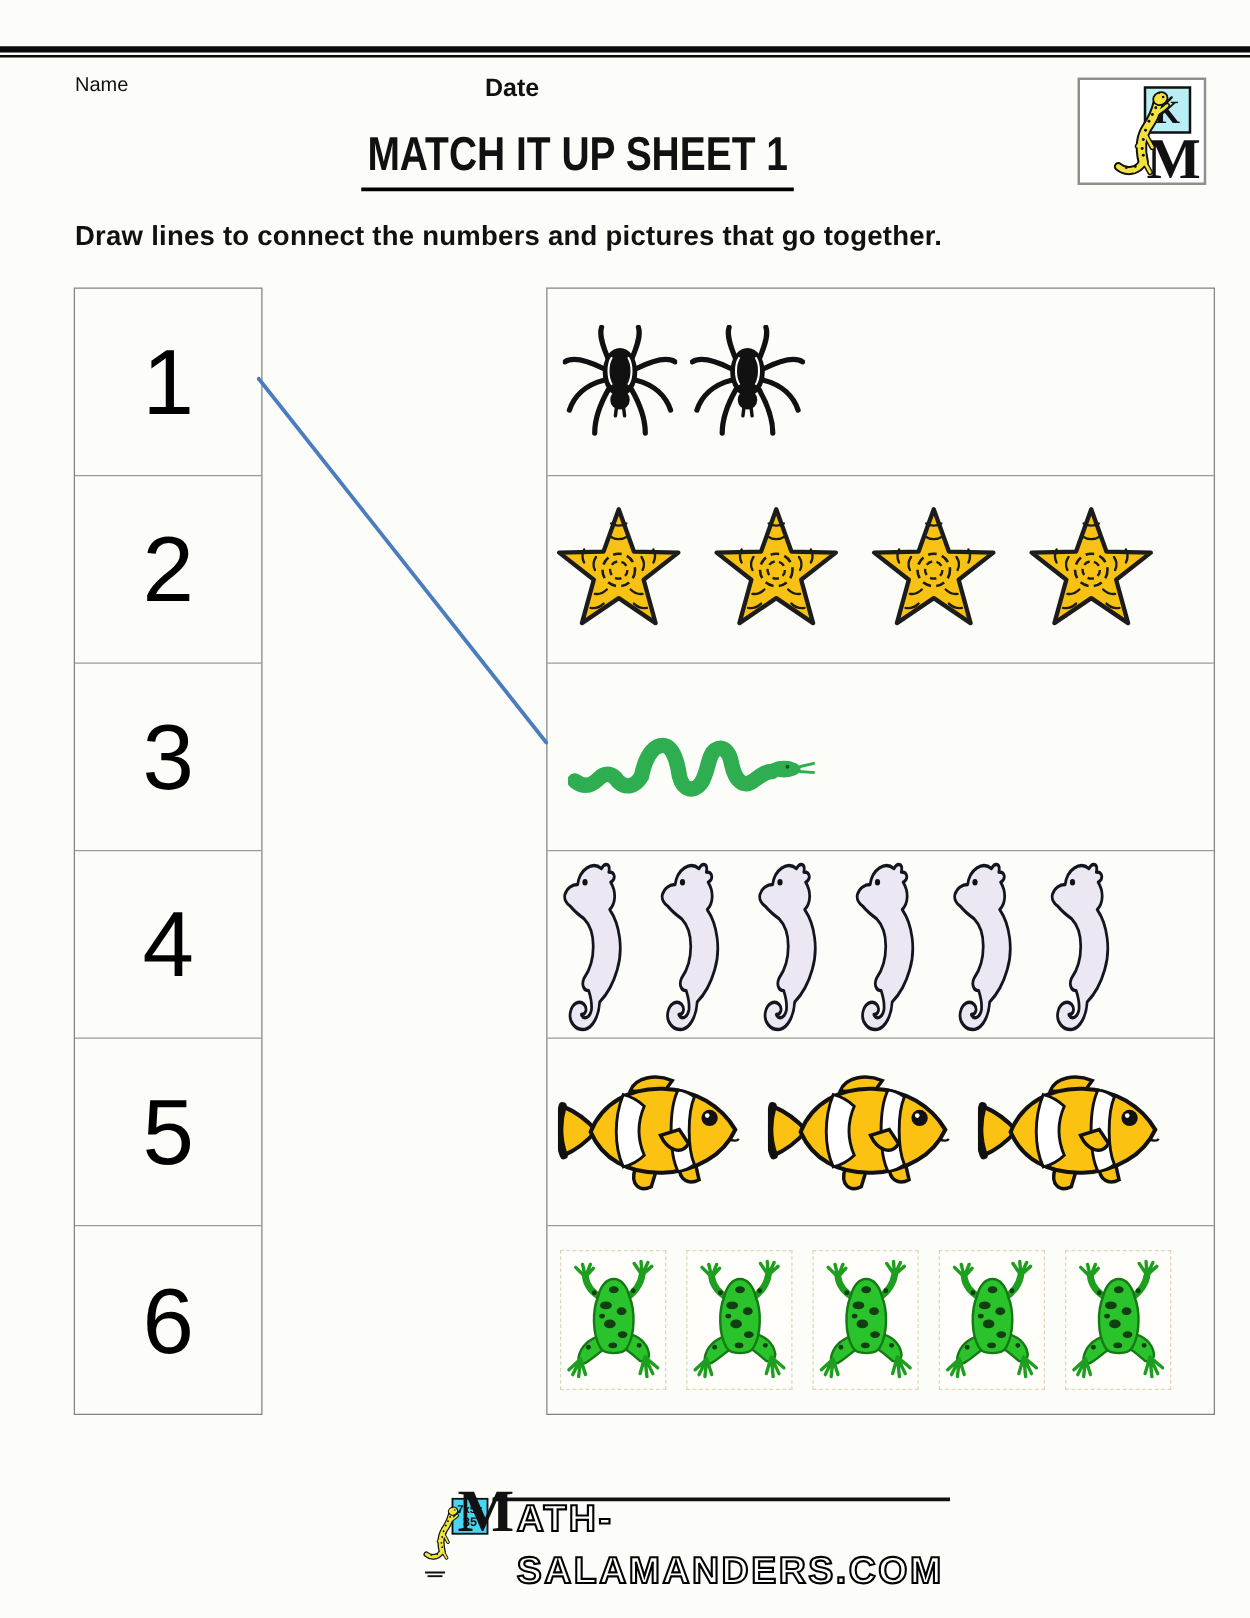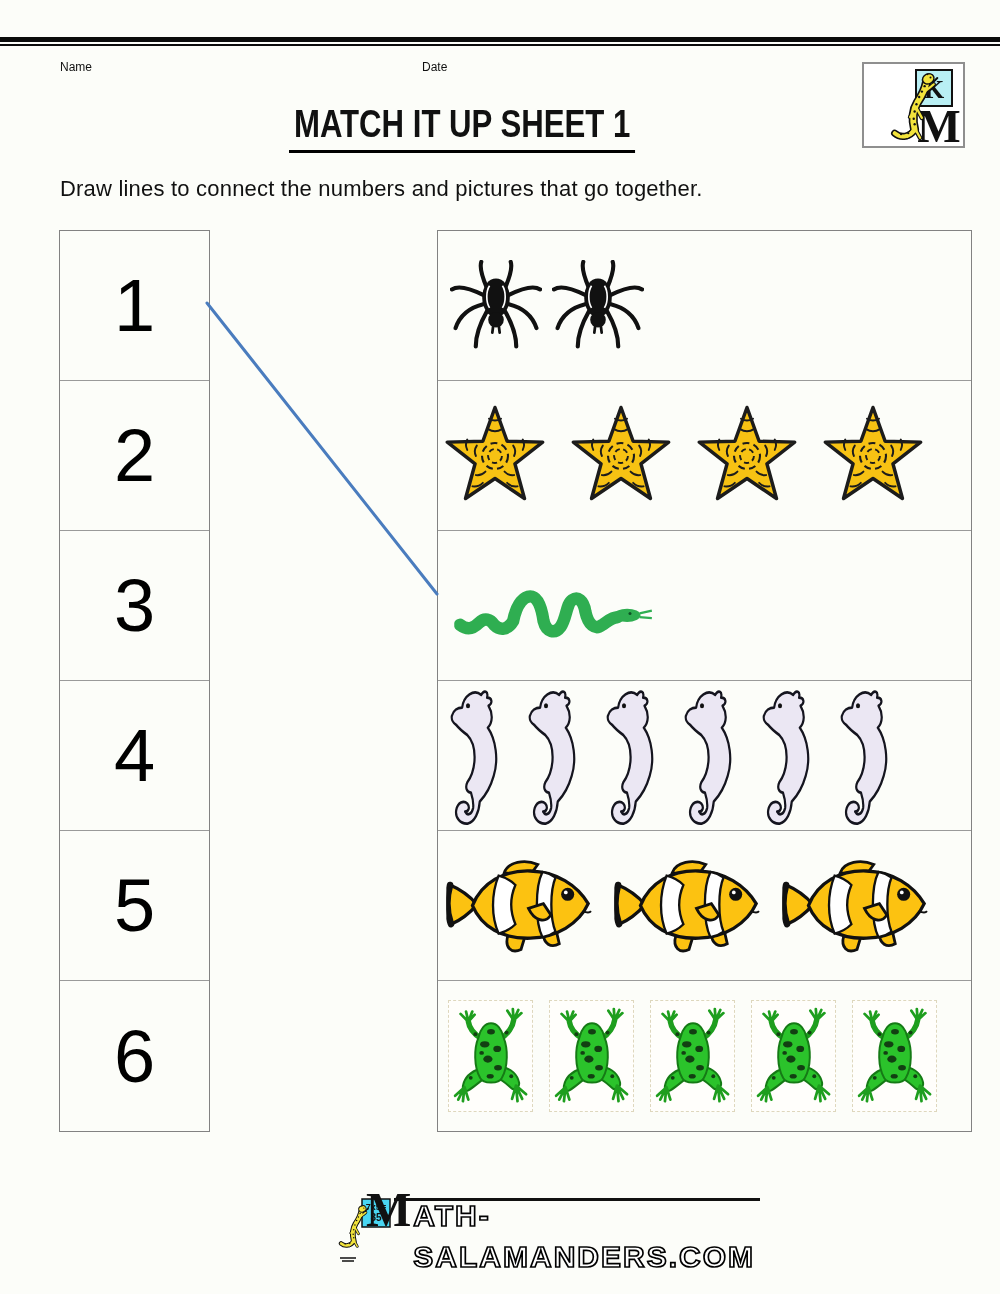--- a/index.html
+++ b/index.html
@@ -1,27 +1,27 @@
 <!DOCTYPE html>
 <html><head>
 <meta charset="utf-8">
 <style>
   html,body{margin:0;padding:0;}
   body{width:1000px;height:1294px;position:relative;background:#fcfdf9;
        font-family:"Liberation Sans",sans-serif;color:#111;overflow:hidden;}
   .topbar-thick{position:absolute;left:0;top:37px;width:1000px;height:5px;background:#0b0b0b;}
   .topbar-thin{position:absolute;left:0;top:44px;width:1000px;height:2px;background:#0b0b0b;}
-  .name-label{position:absolute;left:60px;top:60px;font-size:12px;}
-  .date-label{position:absolute;left:422px;top:60px;font-size:12px;}
+  .name-label{position:absolute;left:60px;top:60px;font-size:16px;}
+  .date-label{position:absolute;left:388px;top:60px;font-size:20px;font-weight:bold;}
   .logo-box{position:absolute;left:862px;top:62px;width:103px;height:86px;border:2px solid #8f8f8f;
             background:#fff;box-sizing:border-box;display:flex;align-items:center;justify-content:center;}
   .title-wrap{position:absolute;left:0;top:103px;width:924px;text-align:center;}
   .title-wrap span{display:inline-block;transform:scaleX(0.82);transform-origin:center;
        font-size:38px;font-weight:bold;letter-spacing:0px;border-bottom:3px solid #000;padding:0 6px 4px;}
-  .instruction{position:absolute;left:60px;top:176px;font-size:22px;letter-spacing:0.2px;}
+  .instruction{position:absolute;left:60px;top:176px;font-size:22px;letter-spacing:0.2px;font-weight:bold;}
   .numbers-column{position:absolute;left:59px;top:230px;width:149px;height:900px;
        border:1px solid #828282;box-sizing:content-box;background:transparent;}
   .num-cell{height:150px;display:flex;align-items:center;justify-content:center;
        border-bottom:1px solid #9a9a9a;box-sizing:border-box;font-size:74px;color:#000;}
   .num-cell:last-child{border-bottom:none;}
   .pictures-column{position:absolute;left:437px;top:230px;width:533px;height:900px;
        border:1px solid #828282;box-sizing:content-box;}
   .pic-row{height:150px;display:flex;align-items:center;border-bottom:1px solid #9a9a9a;box-sizing:border-box;}
   .pic-row:last-child{border-bottom:none;}
   .row-spider{padding-left:12px;gap:10px;}

